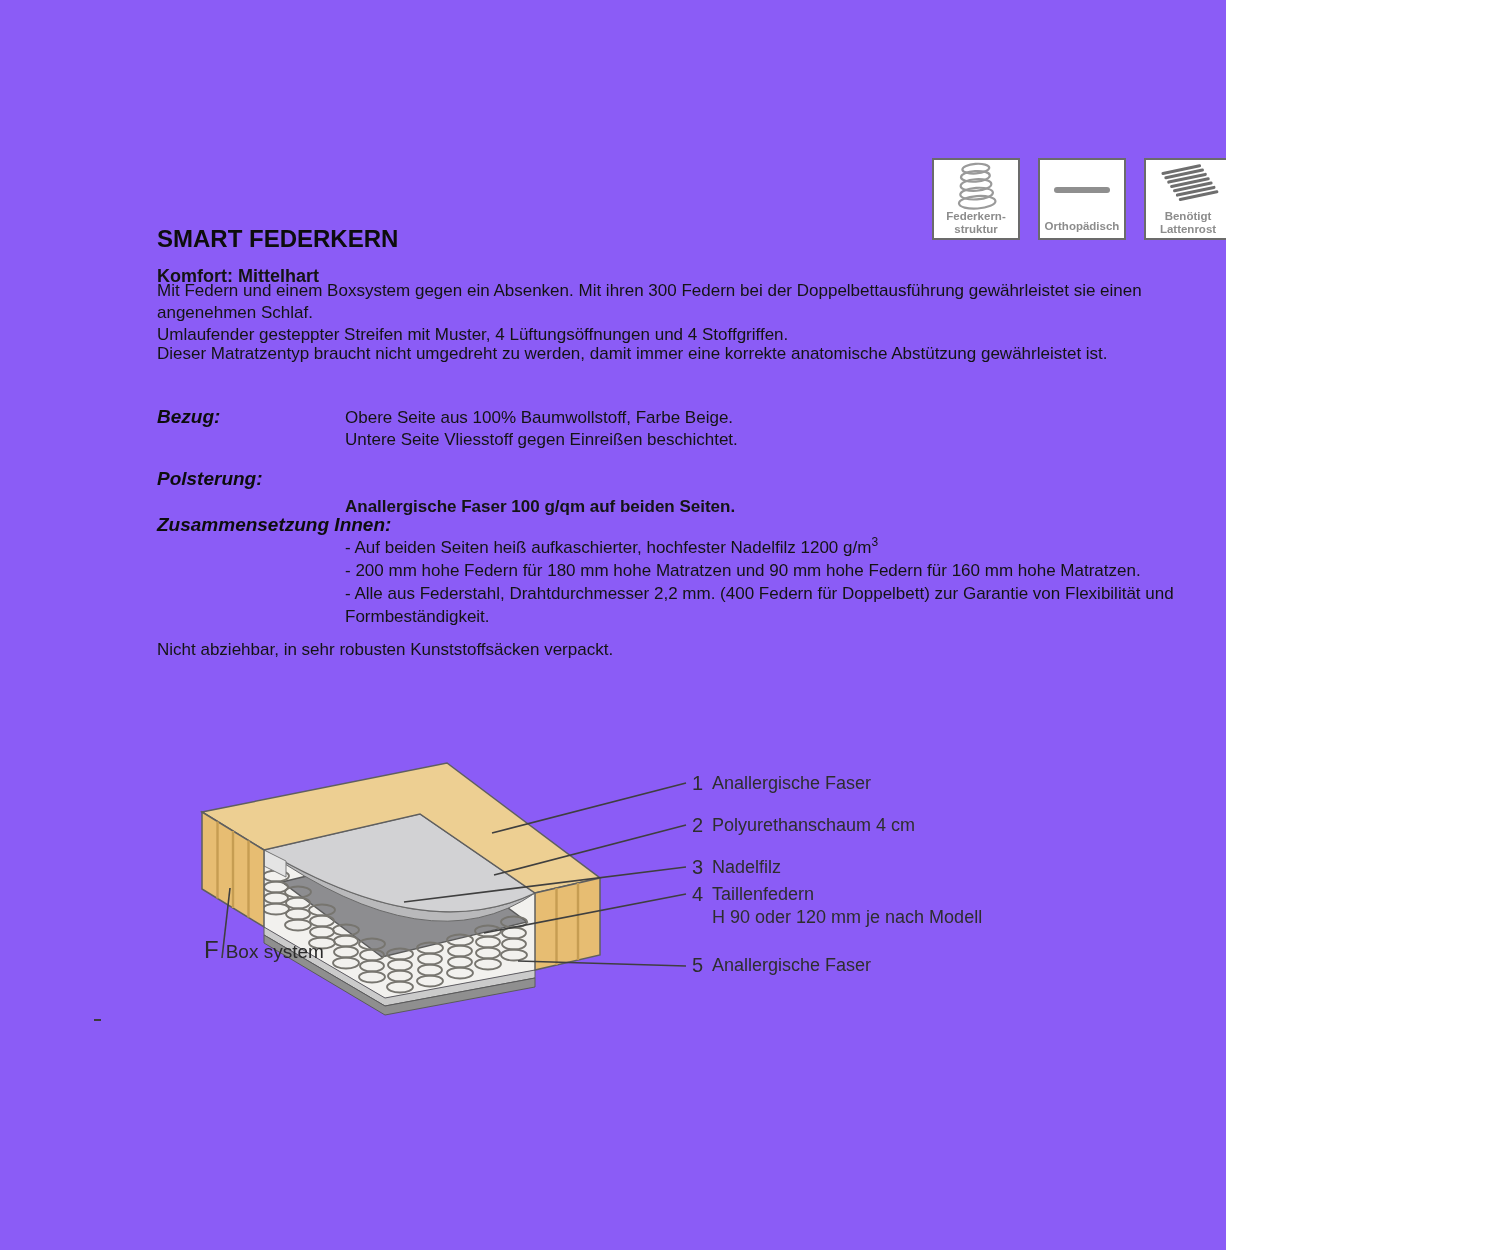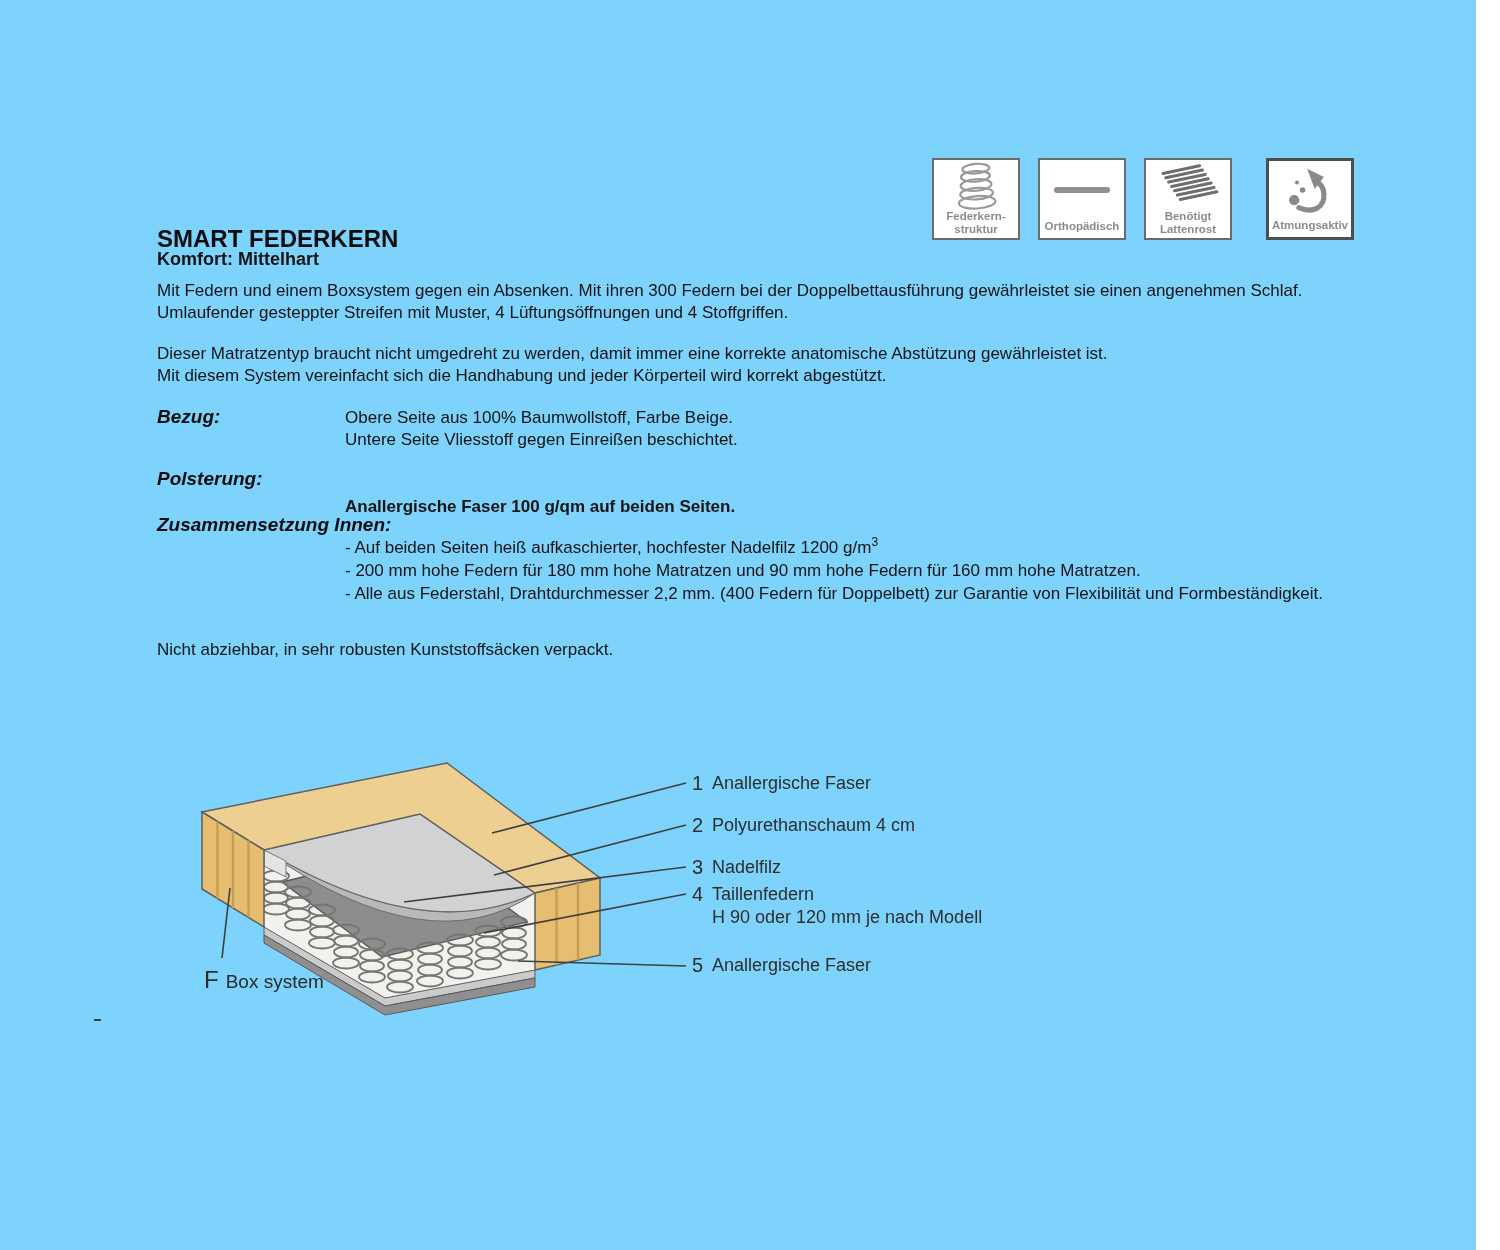--- a/index.html
+++ b/index.html
@@ -1,52 +1,52 @@
 <!DOCTYPE html>
 <html><head>
 <meta charset="utf-8">
 <style>
   html,body{margin:0;padding:0;background:#ffffff;}
-  #page{position:relative;width:1476px;height:1250px;background:#7dd3fc;overflow:hidden;
+  #page{position:relative;width:1226px;height:1250px;background:#8b5cf6;overflow:hidden;
         font-family:"Liberation Sans",sans-serif;color:#141414;}
   .abs{position:absolute;}
 
   
   .badges{position:absolute;left:932px;top:158px;display:flex;gap:18px;}
   .badge{width:88px;height:82px;border:2px solid #6b6b6b;background:#fff;box-sizing:border-box;
          display:flex;flex-direction:column;align-items:center;}
   .badge:nth-child(4){border-width:3px;border-color:#4f4f4f;margin-left:16px;}
   .bicon{flex:1;display:flex;align-items:center;justify-content:center;width:100%;}
   .blabel{font-size:11.5px;font-weight:bold;color:#8c8c8c;line-height:12.5px;
           text-align:center;padding-bottom:6px;}
   .blabel span{display:block;}
 
   
   #title{left:157px;top:226px;font-size:24px;font-weight:bold;line-height:26px;color:#0d0d0d;}
-  #komfort{left:157px;top:249px;font-size:18px;font-weight:bold;line-height:21px;}
+  #komfort{left:157px;top:266px;font-size:18px;font-weight:bold;line-height:21px;}
   .para{font-size:17px;line-height:22px;}
   #p1{left:157px;top:280px;}
   #p2{left:157px;top:343px;}
   .speclabel{font-size:19px;font-weight:bold;font-style:italic;color:#0d0d0d;}
   #bezug-label{left:157px;top:406px;}
   #bezug-val{left:345px;top:407px;}
   #polster-label{left:157px;top:468px;}
   #polster-val{left:345px;top:496px;font-weight:bold;}
   #zus-label{left:157px;top:514px;}
   #complist{left:345px;top:536px;font-size:17px;line-height:23px;}
   #complist sup{font-size:12px;line-height:0;}
   #note{left:157px;top:640px;font-size:17px;}
 
   
   #diagram{left:180px;top:730px;width:530px;height:300px;}
   .callout{position:absolute;left:688px;display:flex;color:#2e2e2e;font-size:18px;line-height:23px;}
   .callout .num{width:15px;text-align:right;margin-right:9px;font-size:20px;line-height:22px;}
   .callout .lines span{display:block;}
   #c1{top:772px;} #c2{top:814px;} #c3{top:856px;} #c4{top:883px;} #c5{top:954px;}
-  #fbox{left:204px;top:966px;color:#2b2b2b;font-size:19px;}
+  #fbox{left:204px;top:936px;color:#2b2b2b;font-size:19px;}
   #fbox .f-big{font-size:24px;font-weight:normal;margin-right:7px;}
   #artifact{left:94px;top:1019px;width:7px;height:2px;background:#3c3c3c;}
 </style>
 </head>
 <body>
 
 <div id="page">
 
   <div class="badges">
     <div class="badge">
@@ -115,21 +115,20 @@
 
   <div class="abs" id="title">SMART FEDERKERN</div>
   <div class="abs" id="komfort">Komfort: Mittelhart</div>
 
   <div class="abs para" id="p1">
     <div>Mit Federn und einem Boxsystem gegen ein Absenken. Mit ihren 300 Federn bei der Doppelbettausführung gewährleistet sie einen angenehmen Schlaf.</div>
     <div>Umlaufender gesteppter Streifen mit Muster, 4 Lüftungsöffnungen und 4 Stoffgriffen.</div>
   </div>
   <div class="abs para" id="p2">
     <div>Dieser Matratzentyp braucht nicht umgedreht zu werden, damit immer eine korrekte anatomische Abstützung gewährleistet ist.</div>
-    <div>Mit diesem System vereinfacht sich die Handhabung und jeder Körperteil wird korrekt abgestützt.</div>
   </div>
 
   <div class="abs speclabel" id="bezug-label">Bezug:</div>
   <div class="abs para" id="bezug-val">
     <div>Obere Seite aus 100% Baumwollstoff, Farbe Beige.</div>
     <div>Untere Seite Vliesstoff gegen Einreißen beschichtet.</div>
   </div>
   <div class="abs speclabel" id="polster-label">Polsterung:</div>
   <div class="abs para" id="polster-val">
     <div>Anallergische Faser 100 g/qm auf beiden Seiten.</div>

